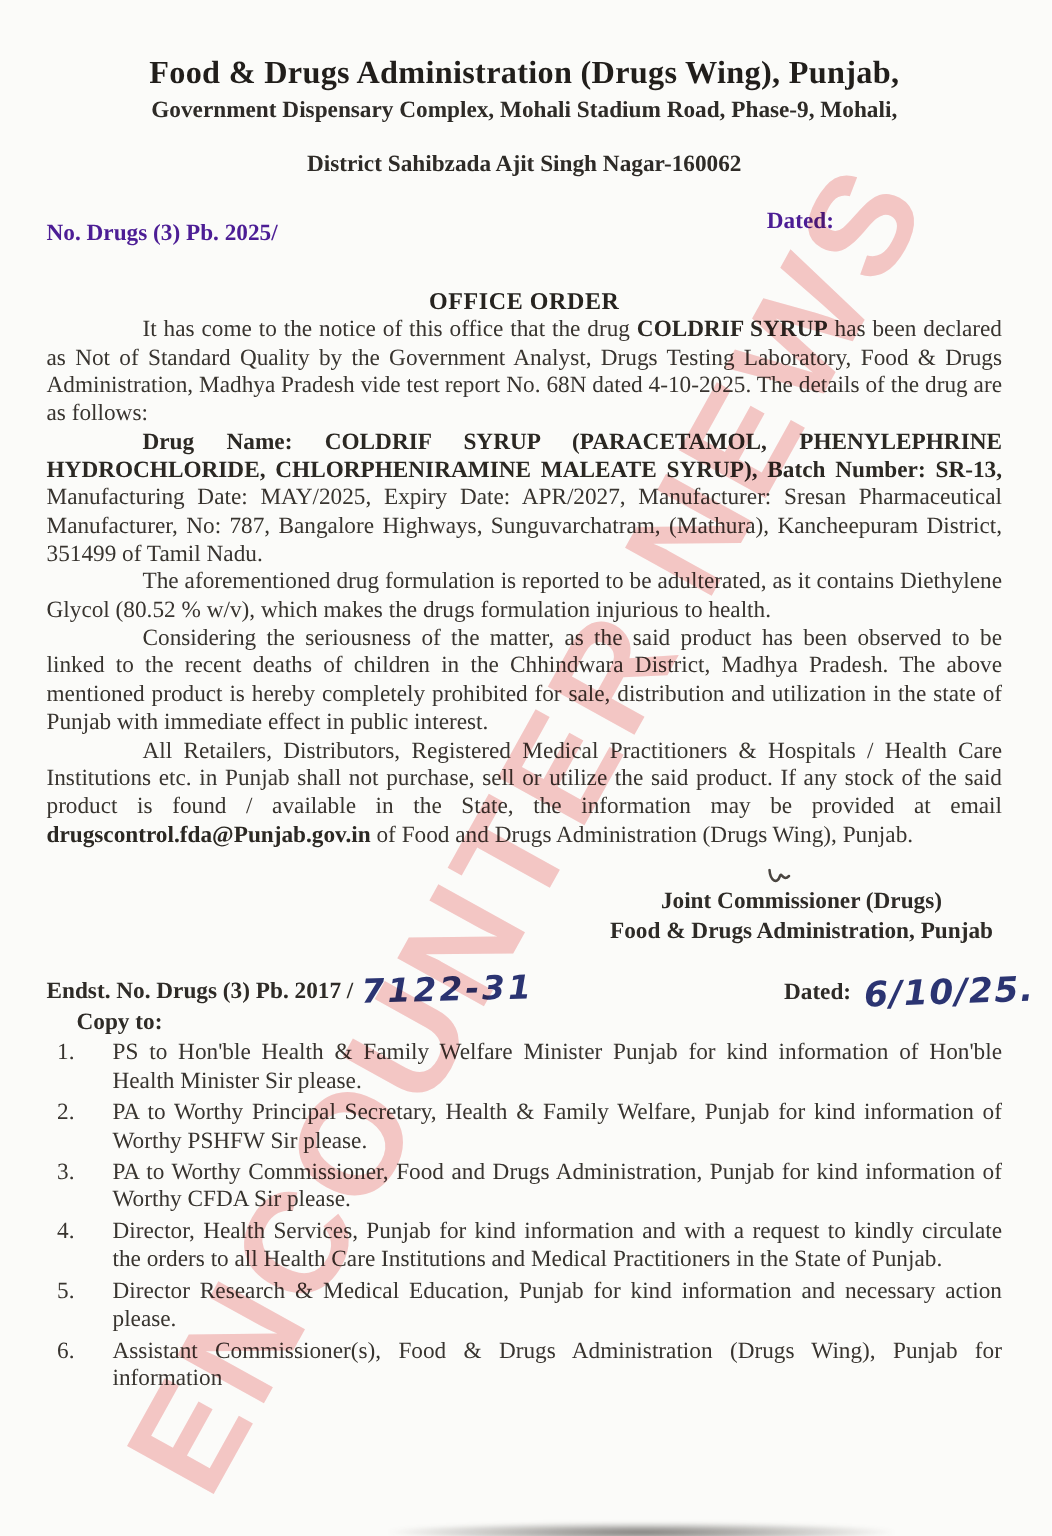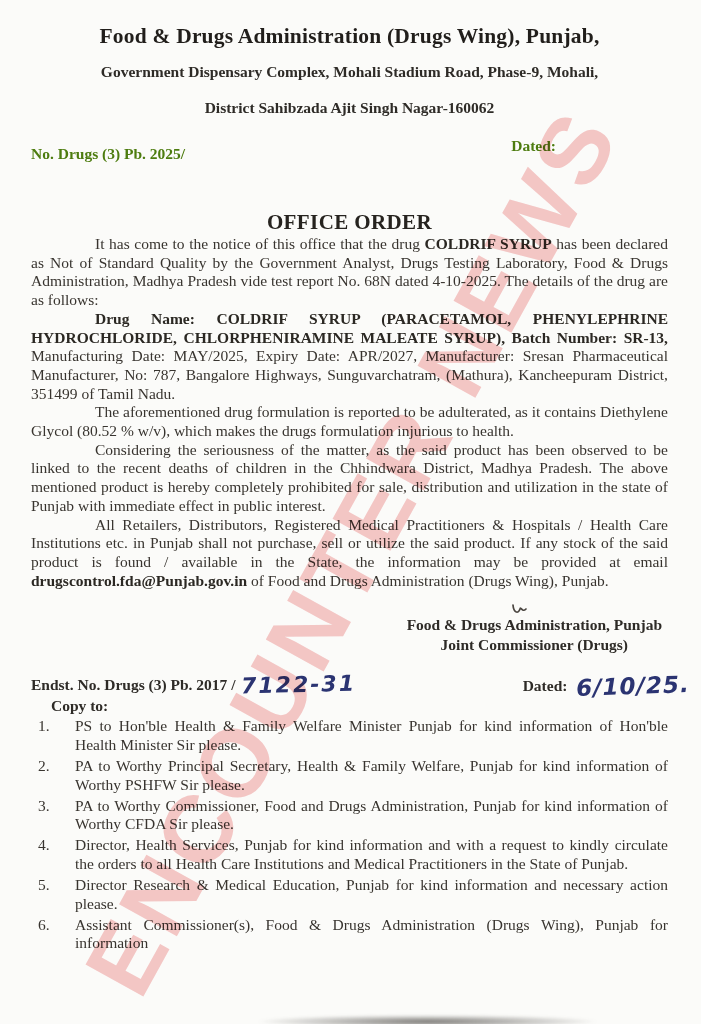--- a/index.html
+++ b/index.html
@@ -6,45 +6,45 @@
   body {
     width:701px; height:1024px;
     background:#fbfbf9;
     font-family:"Liberation Serif", serif;
     color:#35322d;
     position:relative;
     overflow:hidden;
   }
   .page {
     position:absolute; inset:0;
-    padding:24px 33px 0 31px;
+    padding:36px 33px 0 31px;
     box-sizing:border-box;
     z-index:1;
   }
   .title {
     text-align:center;
     font-size:21.5px; font-weight:700;
     color:#211e1b; letter-spacing:.2px;
   }
   .addr {
     text-align:center;
     font-size:15.5px; font-weight:600;
     line-height:20px; color:#2e2b27;
-    margin-top:13px;
+    margin-top:3px;
   }
   .addr2 { margin-top:16px; }
   .ref-row {
     display:flex; justify-content:space-between; align-items:flex-start;
     margin-top:27px;
-    font-size:15.5px; font-weight:600; color:#4d7c0f;
+    font-size:15.5px; font-weight:600; color:#4c1d95;
   }
   .ref-dated { margin-right:112px; transform:translateY(-8px); }
   .order-heading {
-    text-align:center; font-weight:700; font-size:21px;
-    letter-spacing:.4px; margin-top:47px; color:#26231f;
+    text-align:center; font-weight:700; font-size:16px;
+    letter-spacing:.4px; margin-top:28px; color:#26231f;
   }
   .bodytext {
     font-size:15.5px; line-height:18.7px;
     text-align:justify; color:#38342f;
   }
   .para { margin:0; text-indent:64px; }
   .b { font-weight:700; color:#2b2823; }
   .sig {
     width:fit-content;
     margin:12px 6px 0 auto;
@@ -123,22 +123,22 @@
     <p class="para"><span>Considering the seriousness of the matter, as the said product has been observed to be linked to the recent deaths of children in the Chhindwara District, Madhya Pradesh. The above mentioned product is hereby completely prohibited for sale, distribution and utilization in the state of Punjab with immediate effect in public interest.</span></p>
     <p class="para"><span>All Retailers, Distributors, Registered Medical Practitioners &amp; Hospitals / Health Care Institutions etc. in Punjab shall not purchase, sell or utilize the said product. If any stock of the said product is found / available in the State, the information may be provided at email </span><span class="b">drugscontrol.fda@Punjab.gov.in</span><span> of Food and Drugs Administration (Drugs Wing), Punjab.</span></p>
   </div>
 
   <div class="sig">
     <div class="sig-mark-wrap">
       <svg width="20" height="13" viewBox="0 0 20 13">
         <path d="M3 1 C 3.5 8, 8 11, 10 5 C 11 2, 12 9, 16 5" stroke="#4a4540" stroke-width="1.7" fill="none" stroke-linecap="round"></path>
       </svg>
     </div>
+    <div>Joint Commissioner (Drugs)</div>
     <div>Food &amp; Drugs Administration, Punjab</div>
-    <div>Joint Commissioner (Drugs)</div>
   </div>
 
   <div class="endst-row">
     <span class="endst-left">
       <span>Endst. No. Drugs (3) Pb. 2017 /</span><span class="hand hand-no">7122-31</span>
     </span>
     <span class="endst-right">
       <span class="endst-dated-label">Dated:</span><span class="hand hand-date"><span>6/10/25</span><span>.</span></span>
     </span>
   </div>

